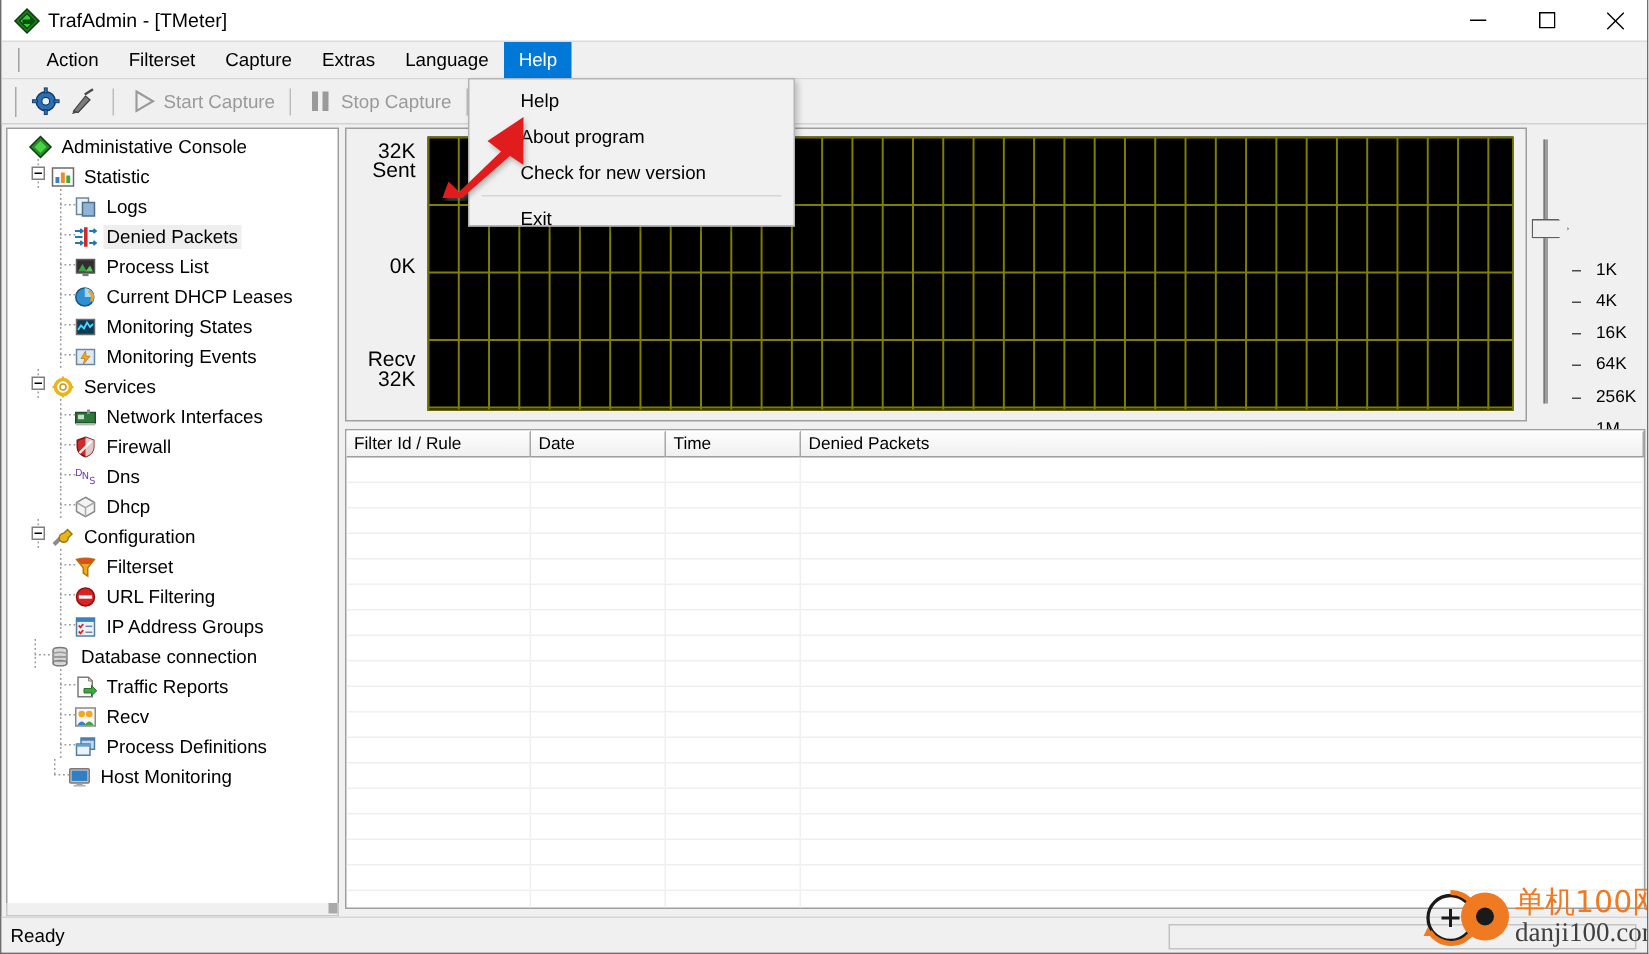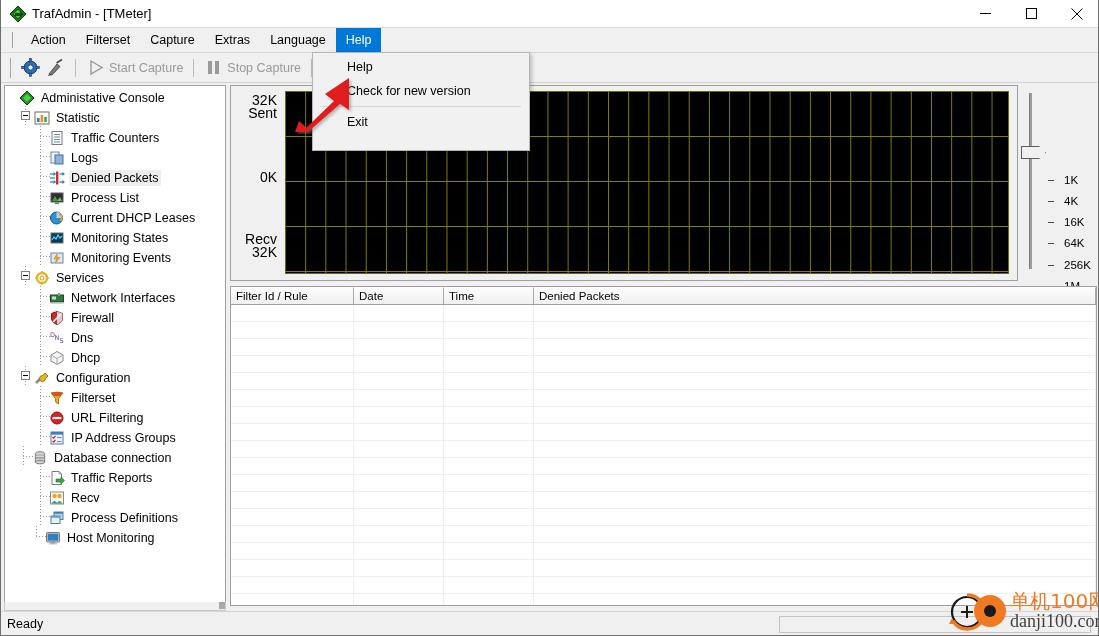--- a/index.html
+++ b/index.html
@@ -370,38 +370,20 @@
         <svg viewBox="0 0 16 16">
             <rect x="1" y="2" width="14" height="12" fill="#fff" stroke="#6b6b6b"></rect>
             <rect x="3" y="8" width="2.6" height="4" fill="#3b7fc4"></rect>
             <rect x="6.6" y="5" width="2.6" height="7" fill="#ef8c23"></rect>
             <rect x="10.2" y="7" width="2.6" height="5" fill="#43a843"></rect>
           </svg>
       </span>
       <span class="tlabel">Statistic</span>
     </div>
 
-    <div class="tnode" style="padding-left:19px">
-      <span class="tw">
-          <span class="vline"></span>
-          <span class="hstub"></span>
-        </span>
-      <span class="tico">
-        <svg viewBox="0 0 16 16">
-            <rect x="3" y="1.5" width="10" height="13" fill="#fafafa" stroke="#7a7a7a"></rect>
-            <g stroke="#6c8ea8" stroke-width="1">
-              <line x1="5" y1="4.5" x2="11" y2="4.5"></line>
-              <line x1="5" y1="7" x2="11" y2="7"></line>
-              <line x1="5" y1="9.5" x2="11" y2="9.5"></line>
-              <line x1="5" y1="12" x2="11" y2="12"></line>
-            </g>
-          </svg>
-      </span>
-      <span class="tlabel">Traffic Counters</span>
-    </div>
 
     <div class="tnode" style="padding-left:19px">
       <span class="tw">
           <span class="vline"></span>
           <span class="hstub"></span>
         </span>
       <span class="tico">
         <svg viewBox="0 0 16 16">
             <rect x="2" y="2" width="8" height="11" fill="#eaf2fa" stroke="#6b86a3"></rect>
             <rect x="6" y="5" width="8" height="9" fill="#8fb4d8" stroke="#4f6e8c"></rect>
@@ -909,20 +891,21 @@
     </div>
   </div>
 
   <div id="statusbar">
     <span id="status-text">Ready</span>
     <div id="status-panel"></div>
   </div>
 
   <div id="dropdown">
     <div class="dd-item">Help</div>
+    <div class="dd-item">About program</div>
     <div class="dd-item">Check for new version</div>
     <div class="dd-sep"></div>
     <div class="dd-item">Exit</div>
   </div>
 
   <div id="annot-arrow">
     <svg width="62" height="58" viewBox="0 0 62 58">
       <defs>
         <filter id="sh" x="-30%" y="-30%" width="170%" height="170%">
           <feGaussianBlur in="SourceAlpha" stdDeviation="1.6"></feGaussianBlur>

